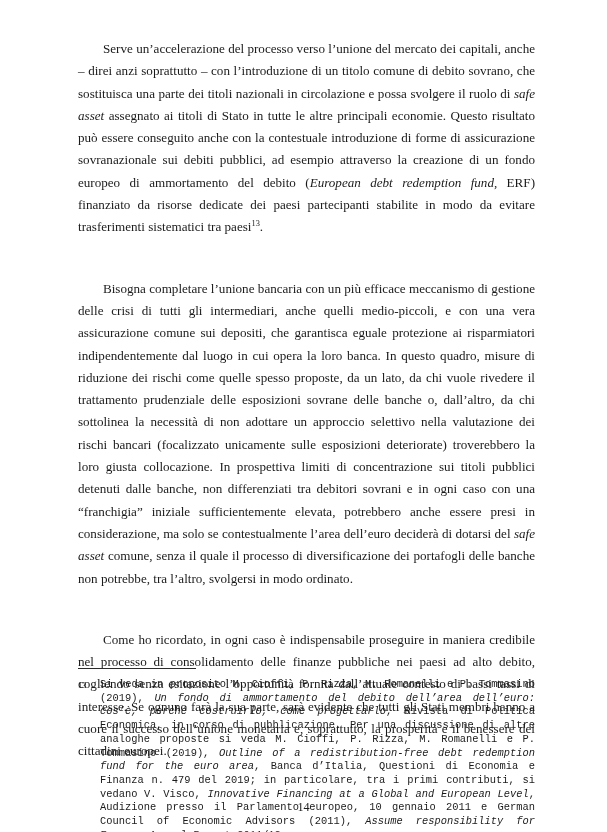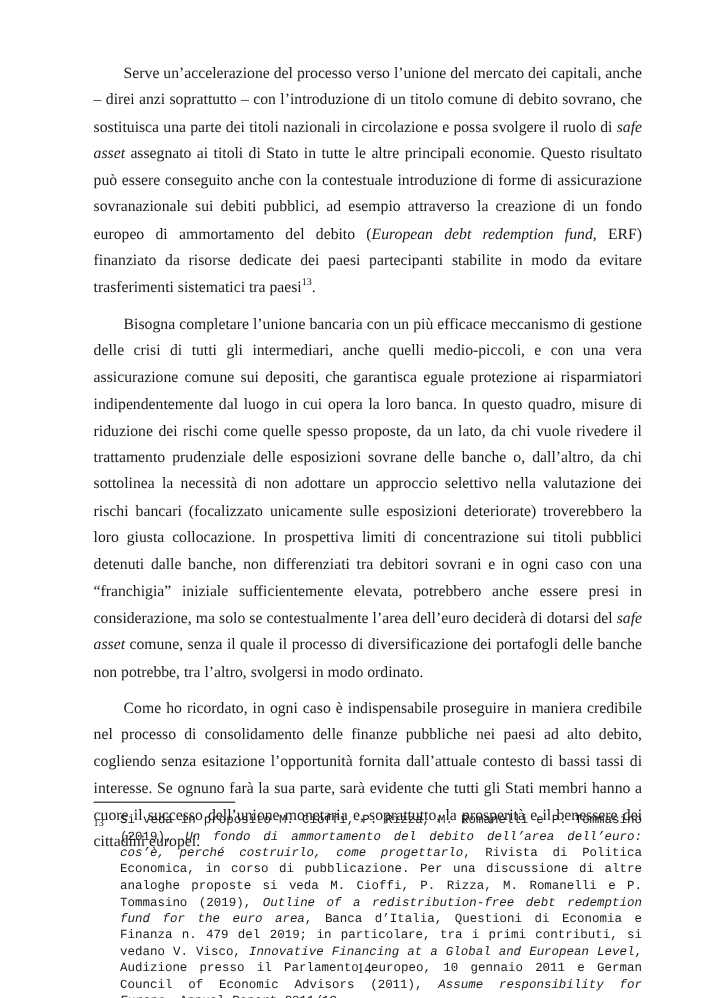--- a/index.html
+++ b/index.html
@@ -10,40 +10,40 @@
   body {
     width: 607px;
     height: 832px;
     position: relative;
     font-family: "Liberation Serif", "DejaVu Serif", serif;
     color: #1a1a1a;
     overflow: hidden;
   }
   .page {
     position: absolute;
-    left: 0; top: 16px;
+    left: 0; top: 4px;
     width: 607px;
     height: 632px;
     box-sizing: border-box;
     padding: 34px 72px 0 78px;
   }
   .body-col {
     width: 457px;
   }
   p.para {
     margin: 0 0 0 0;
     text-align: justify;
     text-justify: inter-word;
     font-size: 13.1px;
     line-height: 22.3px;
     text-indent: 25px;
     hyphens: none;
   }
   p.para + p.para {
-    margin-top: 8px;
+    margin-top: 39px;
   }
   .it { font-style: italic; }
   sup.fn {
     font-size: 8.4px;
     vertical-align: super;
     line-height: 0;
   }
   
   .ul {
     background-image: linear-gradient(to top, var(--ulc, #3f4bb5) 0, var(--ulc, #3f4bb5) 2.6px, rgba(0,0,0,0) 2.6px);

